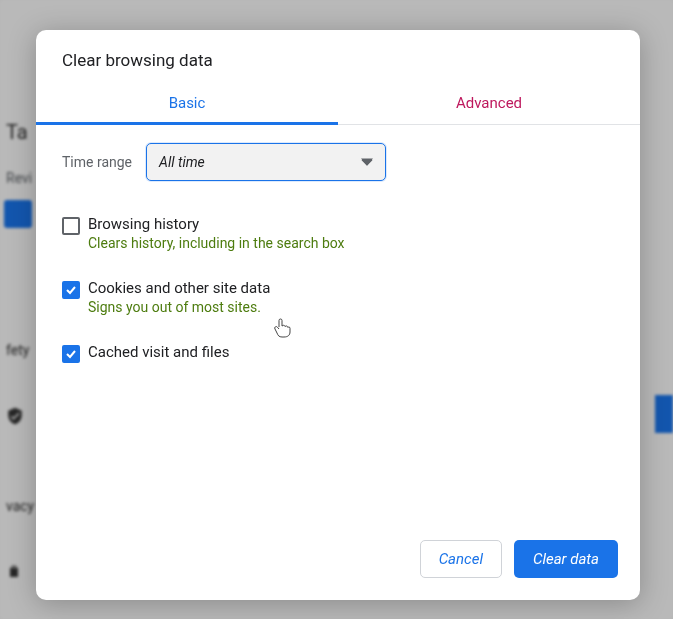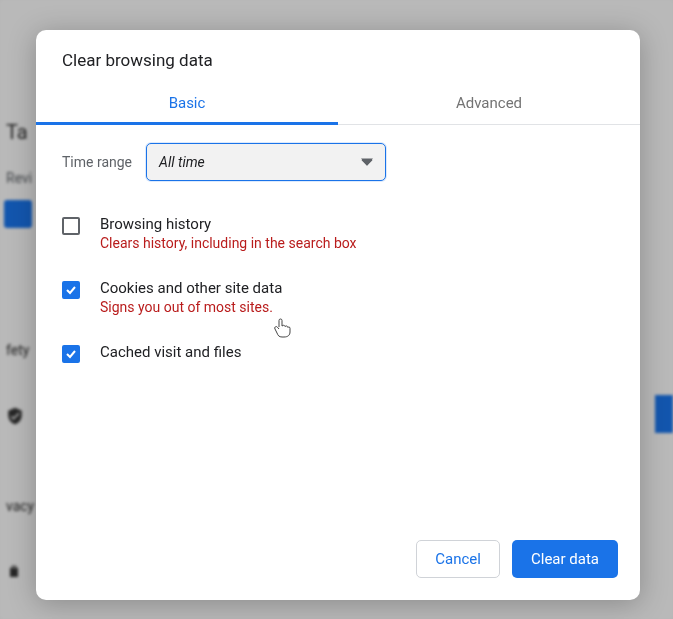--- a/index.html
+++ b/index.html
@@ -59,21 +59,21 @@
       display: flex;
       border-bottom: 1px solid #e1e3e6;
       padding: 0 0 0 0;
       margin-top: 8px;
     }
     .tab {
       flex: 1;
       text-align: center;
       padding: 12px 0 12px 0;
       font-size: 15px;
-      color: #737373;
+      color: #be185d;
       cursor: pointer;
       position: relative;
     }
     .tab.active {
       color: #1a73e8;
       font-weight: 400;
     }
     .tab.active::after {
       content: "";
       position: absolute;
@@ -110,21 +110,21 @@
       cursor: pointer;
       box-shadow: 0 0 0 1px rgba(26,115,232,0.15);
       font-style: italic;
     }
     .select-value { font-size: 14px; color: #202124; }
     .select-caret { color: #5f6368; }
 
     .option-row {
       display: flex;
       align-items: flex-start;
-      gap: 20px;
+      gap: 8px;
       padding: 10px 0 18px 0;
     }
     .checkbox {
       width: 18px; height: 18px;
       border: 2px solid #5f6368;
       border-radius: 2px;
       margin-top: 2px;
       flex-shrink: 0;
       display: flex;
       align-items: center;
@@ -136,21 +136,21 @@
       background: #1a73e8;
       border-color: #1a73e8;
     }
     .checkbox.checked svg { display: block; }
     .checkbox svg { display: none; width: 12px; height: 12px; }
 
     .option-text .title {
       font-size: 15px; color: #202124;
     }
     .option-text .desc {
-      font-size: 14px; color: #b91c1c; margin-top: 2px;
+      font-size: 14px; color: #4d7c0f; margin-top: 2px;
     }
 
     .cursor-hand {
       position: absolute;
       left: 236px; top: 286px;
       pointer-events: none;
       color: #333;
     }
 
     .dlg-footer {
@@ -162,20 +162,21 @@
     .btn {
       height: 38px;
       padding: 0 18px;
       border-radius: 5px;
       font-size: 15px;
       cursor: pointer;
       display: inline-flex;
       align-items: center;
       justify-content: center;
       border: 1px solid transparent;
+      font-style: italic;
     }
     .btn-secondary {
       background: #fff;
       border-color: #d0d3d8;
       color: #1a73e8;
     }
     .btn-primary {
       background: #1a73e8;
       color: #fff;
       text-align: right;

